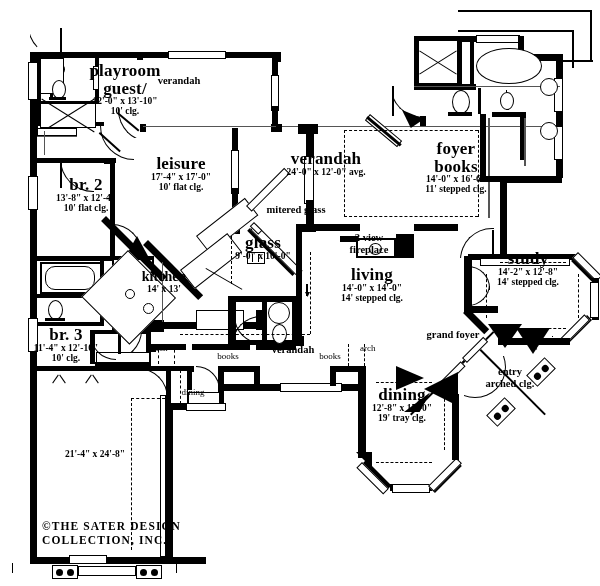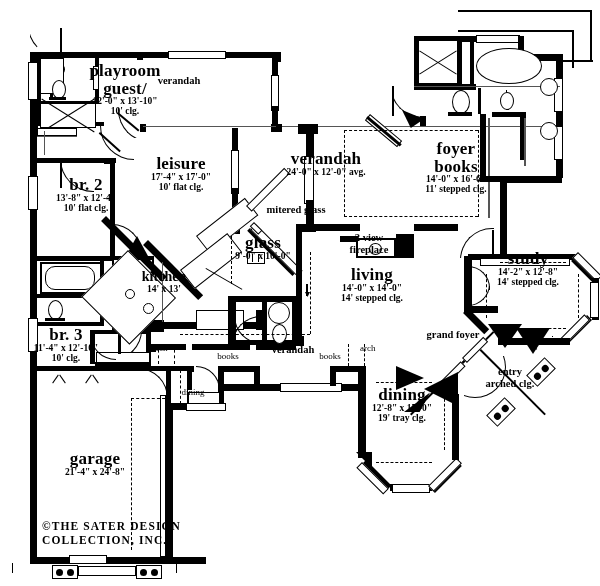--- a/index.html
+++ b/index.html
@@ -478,21 +478,20 @@
     <div class="sml">14' stepped clg.</div>
   </div>
 
   <div class="lbl" style="left:348px;top:386px;width:108px;">
     <div class="big">dining</div>
     <div class="sml">12'-8" x 15'-0"</div>
     <div class="sml">19' tray clg.</div>
   </div>
 
   <div class="lbl" style="left:30px;top:450px;width:130px;">
-    <div class="big">garage</div>
     <div class="sml">21'-4" x 24'-8"</div>
   </div>
 
 
   <div class="lbl note" style="left:236px;top:205px;width:120px;">
     <span>mitered glass</span></div>
 
   <div class="lbl note" style="left:330px;top:232px;width:78px;line-height:1.12;">
     <div>2 view</div>
     <div>fireplace</div>

